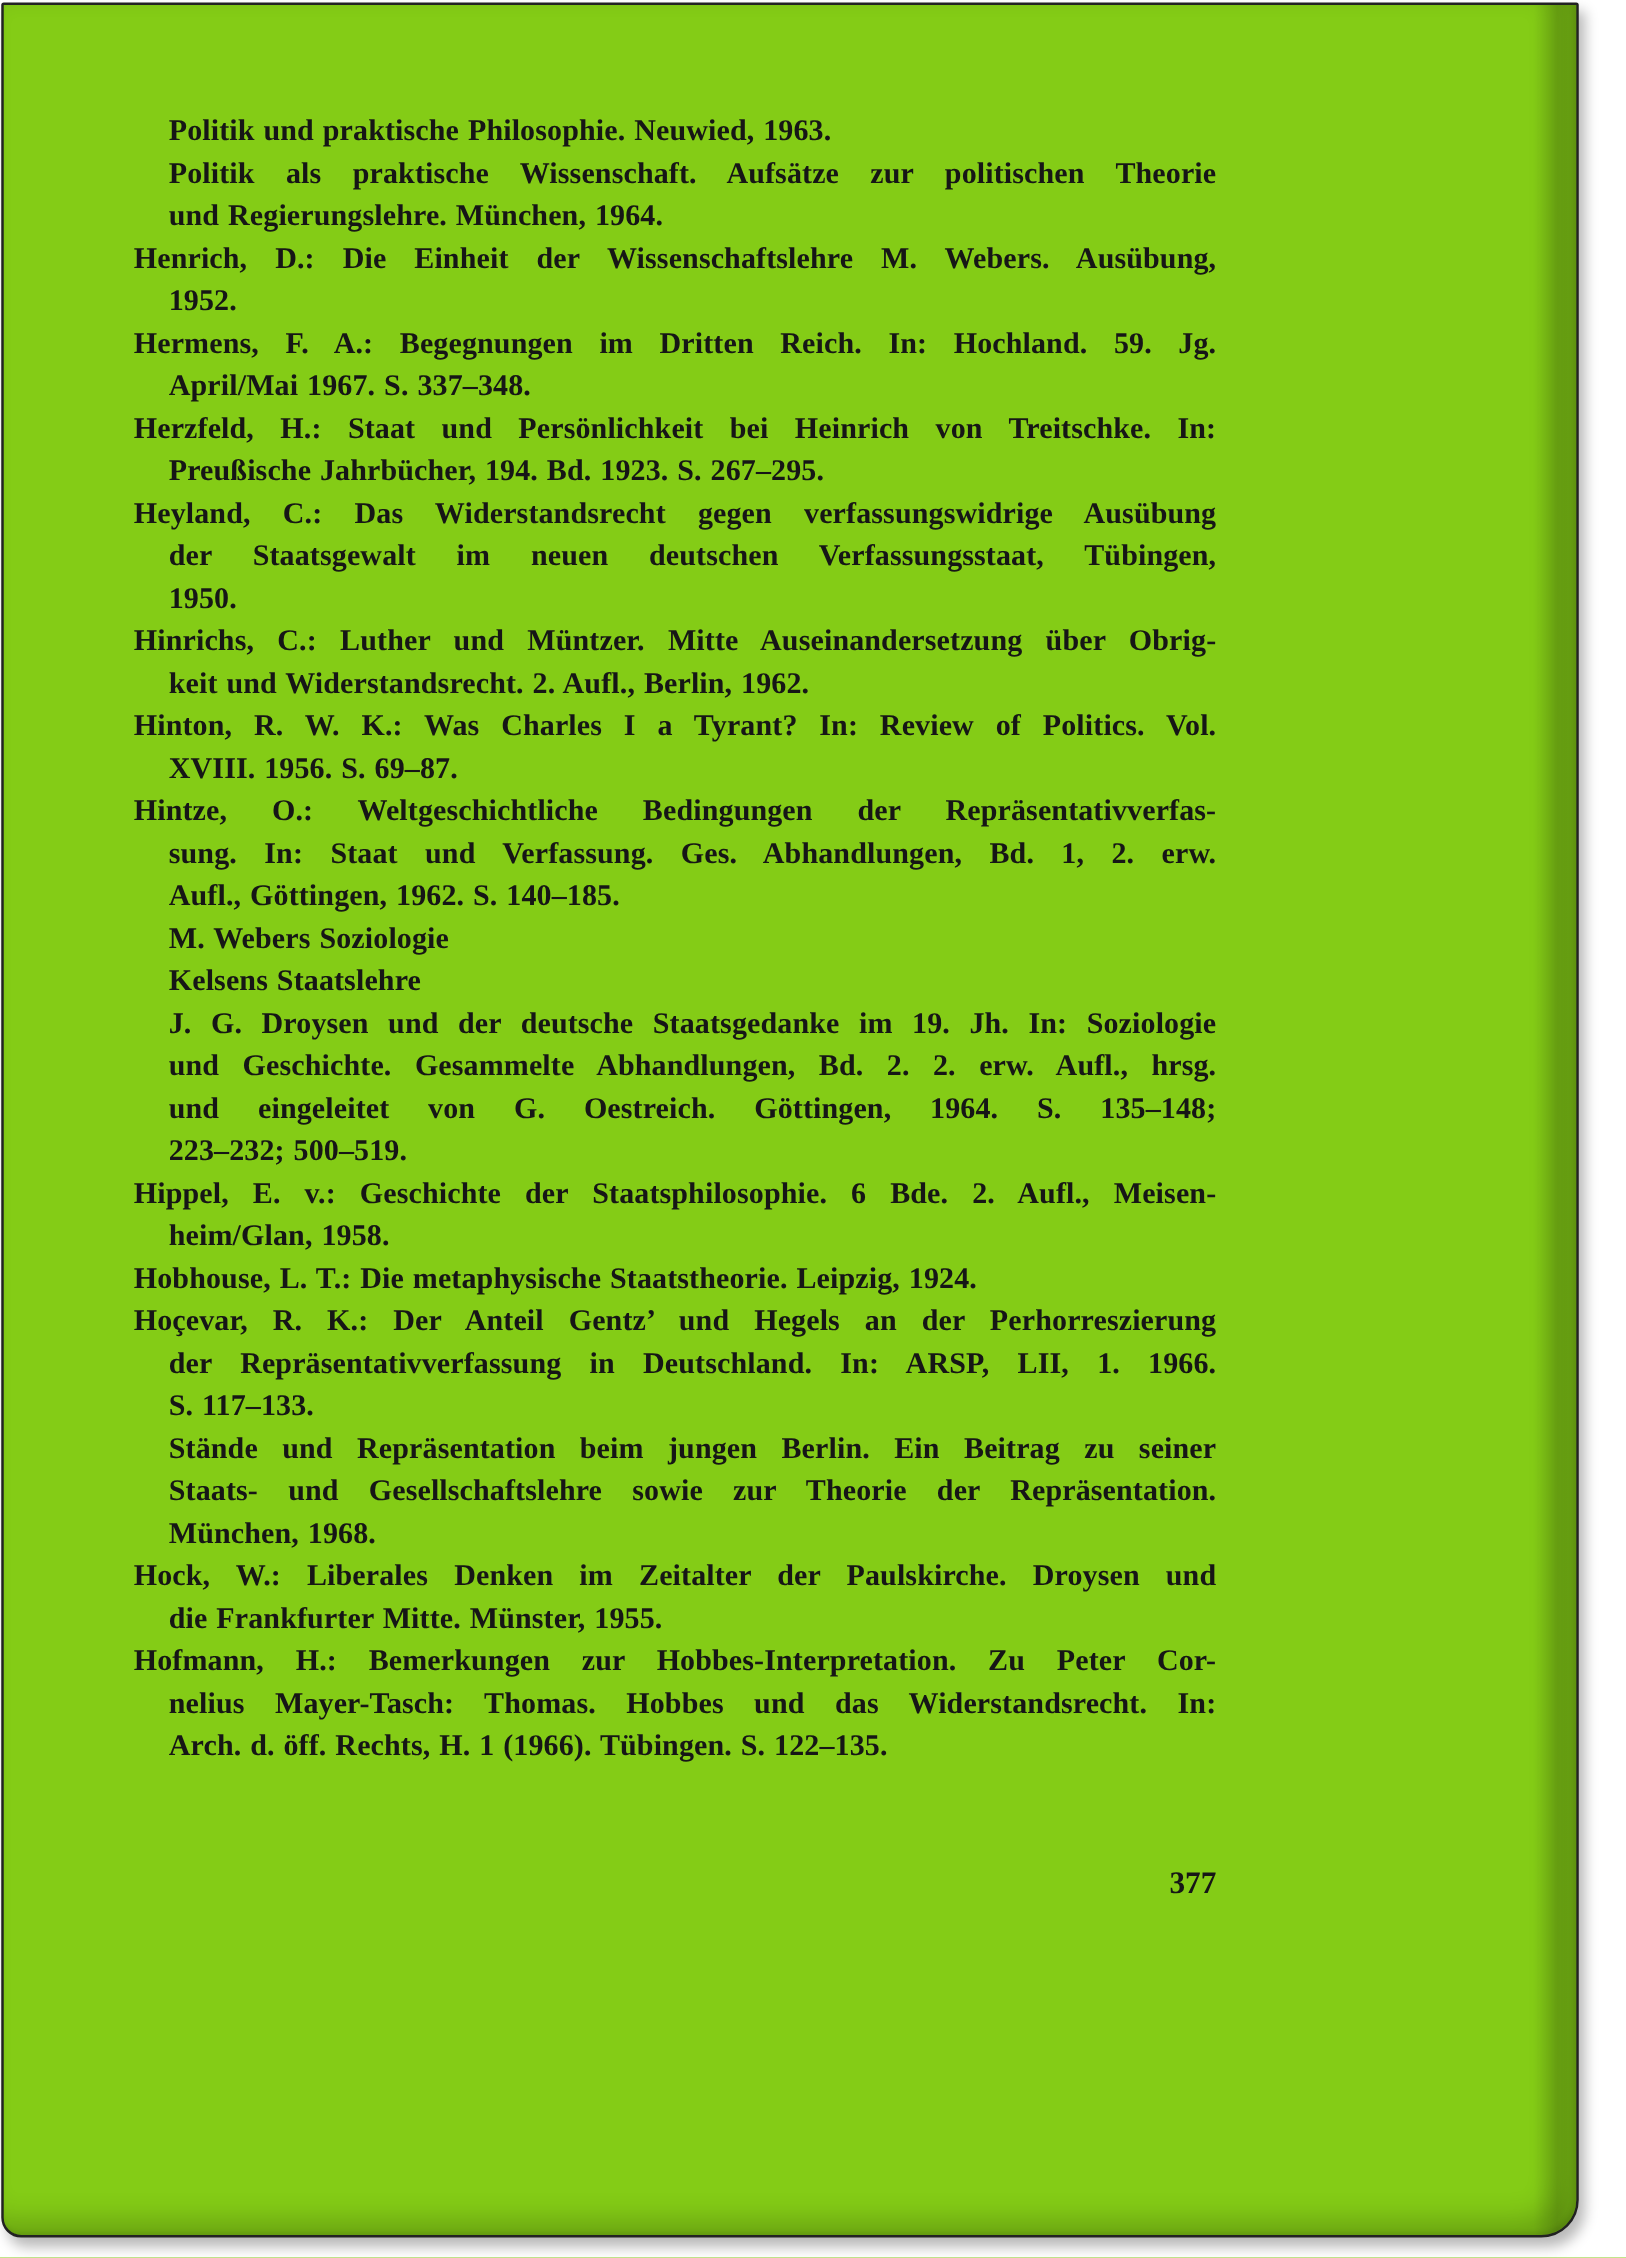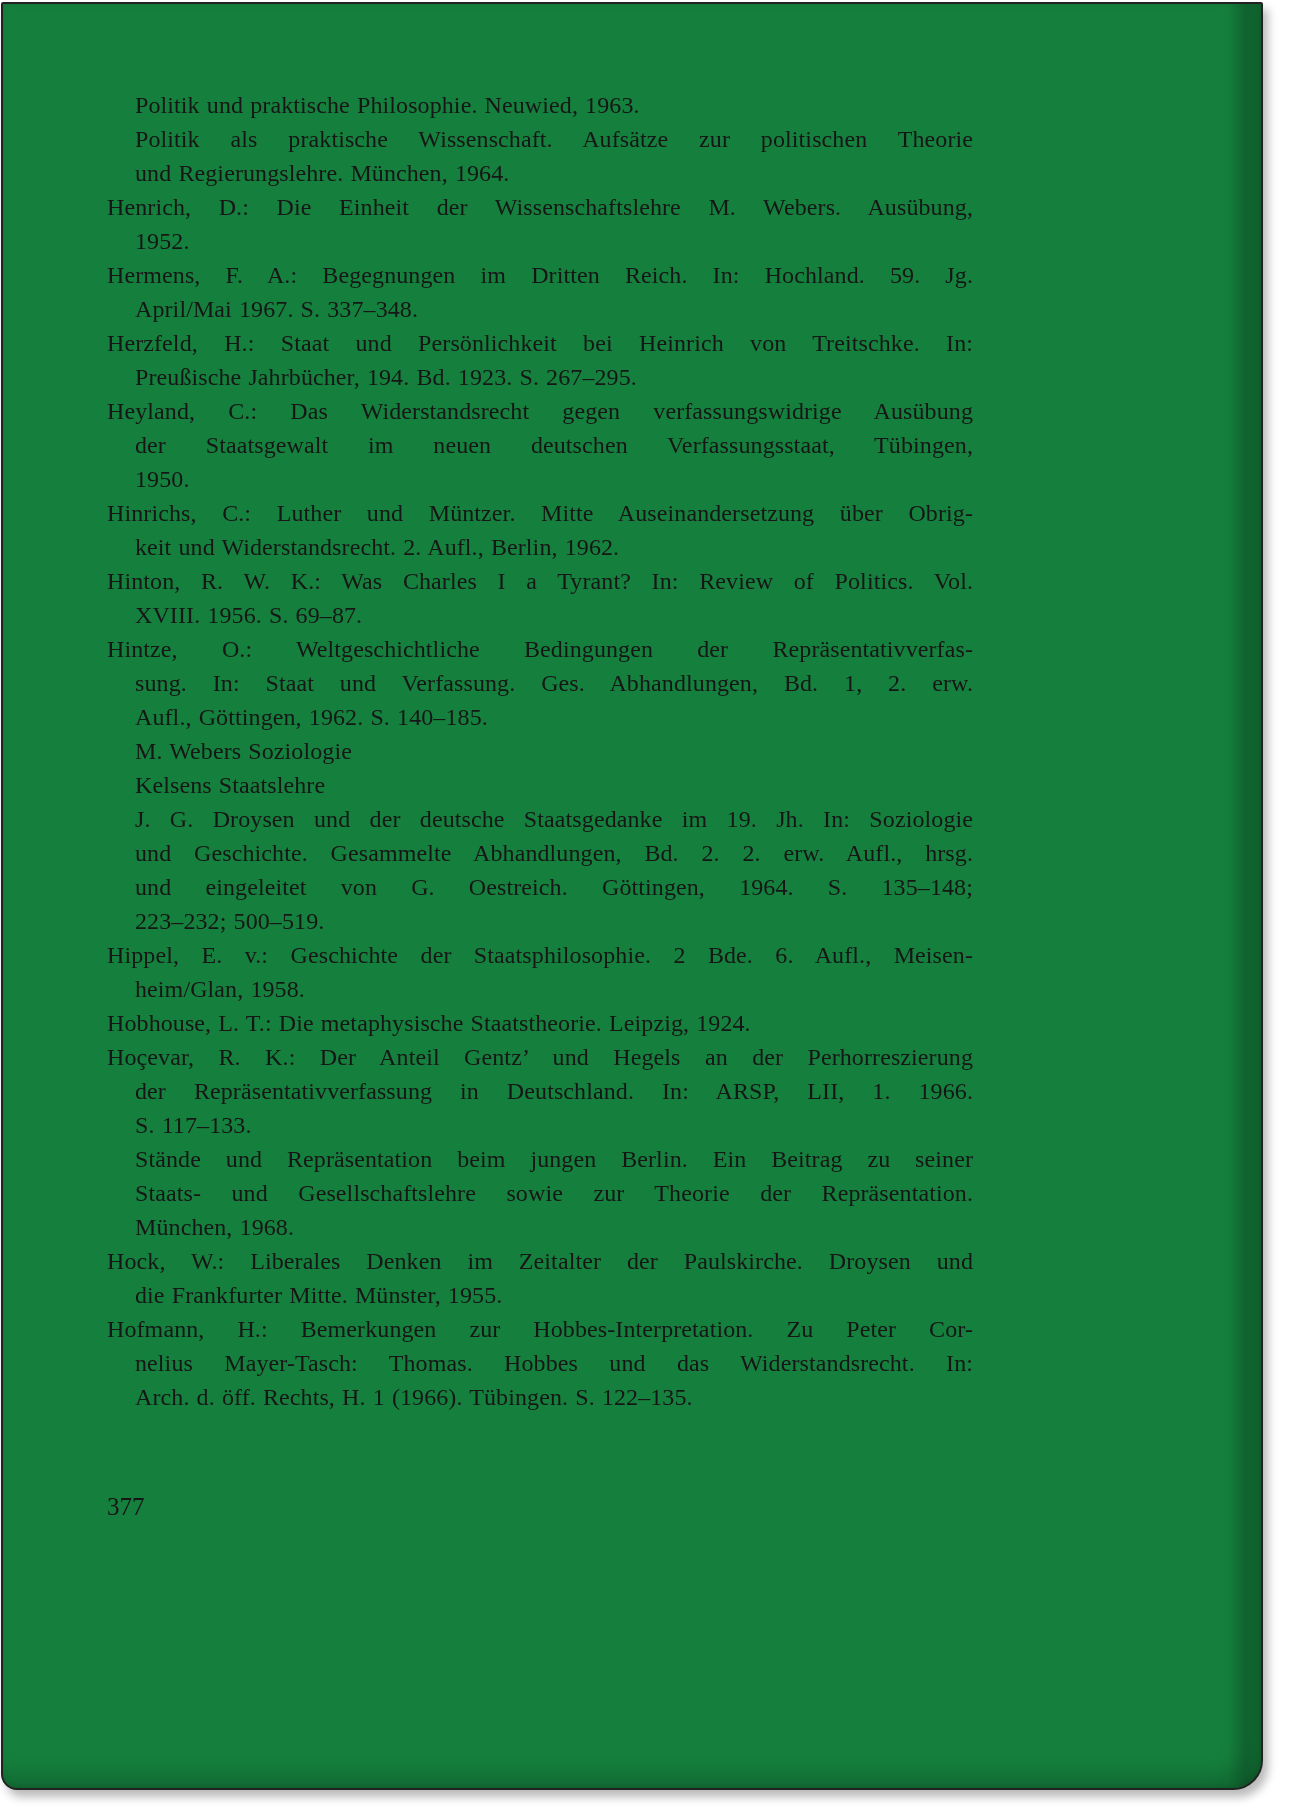--- a/index.html
+++ b/index.html
@@ -14,27 +14,28 @@
     font-family: "Liberation Serif", serif;
     color: #161616;
     overflow: hidden;
   }
   .page {
     position: absolute;
     left: 1px;
     top: 2px;
     right: 38px;
     bottom: 16px;
-    background: #15803d;
+    background: #84cc16;
     border: 2px solid #222222;
     border-radius: 2px 2px 30px 16px;
     box-shadow:
       inset -16px -12px 22px rgba(0,0,0,0.20),
       inset -2px -2px 4px rgba(0,0,0,0.10),
       5px 7px 10px rgba(0,0,0,0.28);
+    font-weight: bold;
   }
   .page::after {
     
     content: "";
     position: absolute;
     top: 0;
     right: 0;
     bottom: 0;
     width: 34px;
     border-radius: 0 0 28px 0;
@@ -60,20 +61,21 @@
   }
   .line.just {
     text-align: justify;
     text-align-last: justify;
   }
   .page-number {
     position: absolute;
     left: 104px;
     top: 1488px;
     width: 866px;
+    text-align: right;
     font-size: 25px;
     line-height: 30px;
   }
 </style>
 </head>
 <body>
 
 <div class="page">
   <div class="text-block">
       <div class="line ind">Politik und praktische Philosophie. Neuwied, 1963.</div>
@@ -94,21 +96,21 @@
       <div class="line ind">XVIII. 1956. S. 69–87.</div>
       <div class="line just">Hintze, O.: Weltgeschichtliche Bedingungen der Repräsentativverfas-</div>
       <div class="line ind just">sung. In: Staat und Verfassung. Ges. Abhandlungen, Bd. 1, 2. erw.</div>
       <div class="line ind">Aufl., Göttingen, 1962. S. 140–185.</div>
       <div class="line ind">M. Webers Soziologie</div>
       <div class="line ind">Kelsens Staatslehre</div>
       <div class="line ind just">J. G. Droysen und der deutsche Staatsgedanke im 19. Jh. In: Soziologie</div>
       <div class="line ind just">und Geschichte. Gesammelte Abhandlungen, Bd. 2. 2. erw. Aufl., hrsg.</div>
       <div class="line ind just">und eingeleitet von G. Oestreich. Göttingen, 1964. S. 135–148;</div>
       <div class="line ind">223–232; 500–519.</div>
-      <div class="line just">Hippel, E. v.: Geschichte der Staatsphilosophie. 2 Bde. 6. Aufl., Meisen-</div>
+      <div class="line just">Hippel, E. v.: Geschichte der Staatsphilosophie. 6 Bde. 2. Aufl., Meisen-</div>
       <div class="line ind">heim/Glan, 1958.</div>
       <div class="line">Hobhouse, L. T.: Die metaphysische Staatstheorie. Leipzig, 1924.</div>
       <div class="line just">Hoçevar, R. K.: Der Anteil Gentz’ und Hegels an der Perhorreszierung</div>
       <div class="line ind just">der Repräsentativverfassung in Deutschland. In: ARSP, LII, 1. 1966.</div>
       <div class="line ind">S. 117–133.</div>
       <div class="line ind just">Stände und Repräsentation beim jungen Berlin. Ein Beitrag zu seiner</div>
       <div class="line ind just">Staats- und Gesellschaftslehre sowie zur Theorie der Repräsentation.</div>
       <div class="line ind">München, 1968.</div>
       <div class="line just">Hock, W.: Liberales Denken im Zeitalter der Paulskirche. Droysen und</div>
       <div class="line ind">die Frankfurter Mitte. Münster, 1955.</div>

